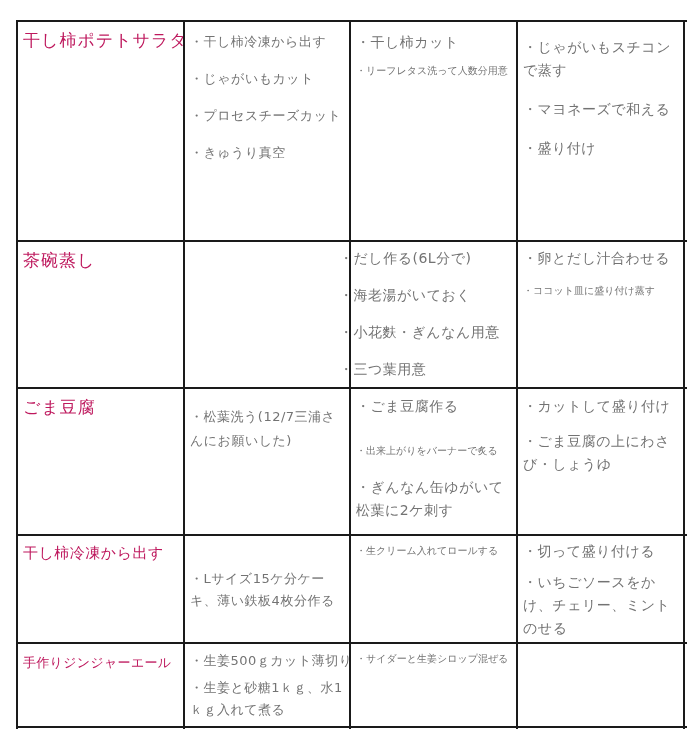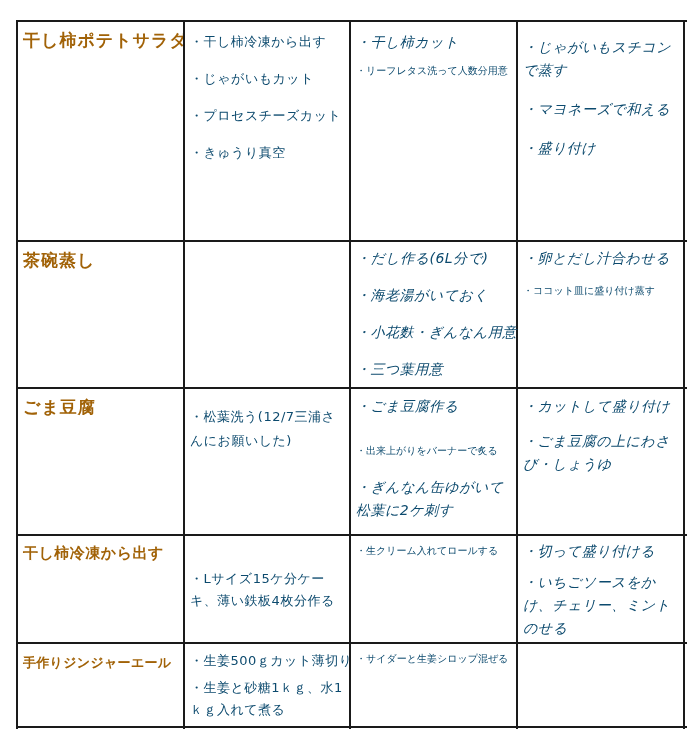--- a/index.html
+++ b/index.html
@@ -2,26 +2,26 @@
 <html><head>
 <meta charset="utf-8">
 <style>
   html, body { margin: 0; padding: 0; background: #ffffff; }
   body { width: 691px; height: 750px; position: relative; overflow: hidden;
          font-family: "DejaVu Sans", "Liberation Sans", sans-serif; color: #333333; }
   .grid { position: absolute; left: 16px; top: 20px; width: 669px; height: 707px; }
   .vline { position: absolute; top: 0; width: 2px; height: 709px; background: #1a1a1a; }
   .hline { position: absolute; left: 0; height: 2px; width: 671px; background: #1a1a1a; }
   .cell { position: absolute; box-sizing: border-box; padding: 9px 4px 0 5px; overflow: hidden; }
-  .title { font-size: 17px; color: #a16207; letter-spacing: 1px; line-height: 24px; white-space: nowrap; font-weight: bold; }
+  .title { font-size: 17px; color: #be185d; letter-spacing: 1px; line-height: 24px; white-space: nowrap; }
   .title.small { font-size: 14px; letter-spacing: 0.5px; }
-  .item { font-size: 13px; line-height: 21px; color: #0c4a6e; letter-spacing: 0.5px; }
+  .item { font-size: 13px; line-height: 21px; color: #737373; letter-spacing: 0.5px; }
   .item.gap { margin-bottom: 16px; }
   .item.tiny { font-size: 10px; letter-spacing: 0; line-height: 18px; margin-bottom: 16px; }
-  .item.big { font-size: 14px; line-height: 23px; font-style: italic; }
+  .item.big { font-size: 14px; line-height: 23px; }
 </style>
 </head>
 <body>
 
 <div class="grid">
 
   <div class="vline" style="left:0"></div>
   <div class="vline" style="left:167px"></div>
   <div class="vline" style="left:333px"></div>
   <div class="vline" style="left:500px"></div>
@@ -50,21 +50,21 @@
   <div class="cell" style="left:502px;top:2px;width:165px;height:218px;padding-top:14px">
     <div class="item big gap">・じゃがいもスチコンで蒸す</div>
     <div class="item big gap">・マヨネーズで和える</div>
     <div class="item big gap">・盛り付け</div>
   </div>
 
   <div class="cell" style="left:2px;top:222px;width:165px;height:145px;padding-top:6px">
     <div class="title">茶碗蒸し</div>
   </div>
   <div class="cell" style="left:169px;top:222px;width:164px;height:145px"></div>
-  <div class="cell" style="left:335px;top:222px;width:188px;height:145px;padding-top:5px">
+  <div class="cell" style="left:318px;top:222px;width:188px;height:145px;padding-top:5px">
     <div class="item big" style="margin-bottom:14px">・だし作る(6L分で)</div>
     <div class="item big" style="margin-bottom:14px">・海老湯がいておく</div>
     <div class="item big" style="margin-bottom:14px;white-space:nowrap">・小花麩・ぎんなん用意</div>
     <div class="item big">・三つ葉用意</div>
   </div>
   <div class="cell" style="left:502px;top:222px;width:165px;height:145px;padding-top:5px">
     <div class="item big" style="margin-bottom:12px;white-space:nowrap">・卵とだし汁合わせる</div>
     <div class="item tiny" style="white-space:nowrap">・ココット皿に盛り付け蒸す</div>
   </div>
 

